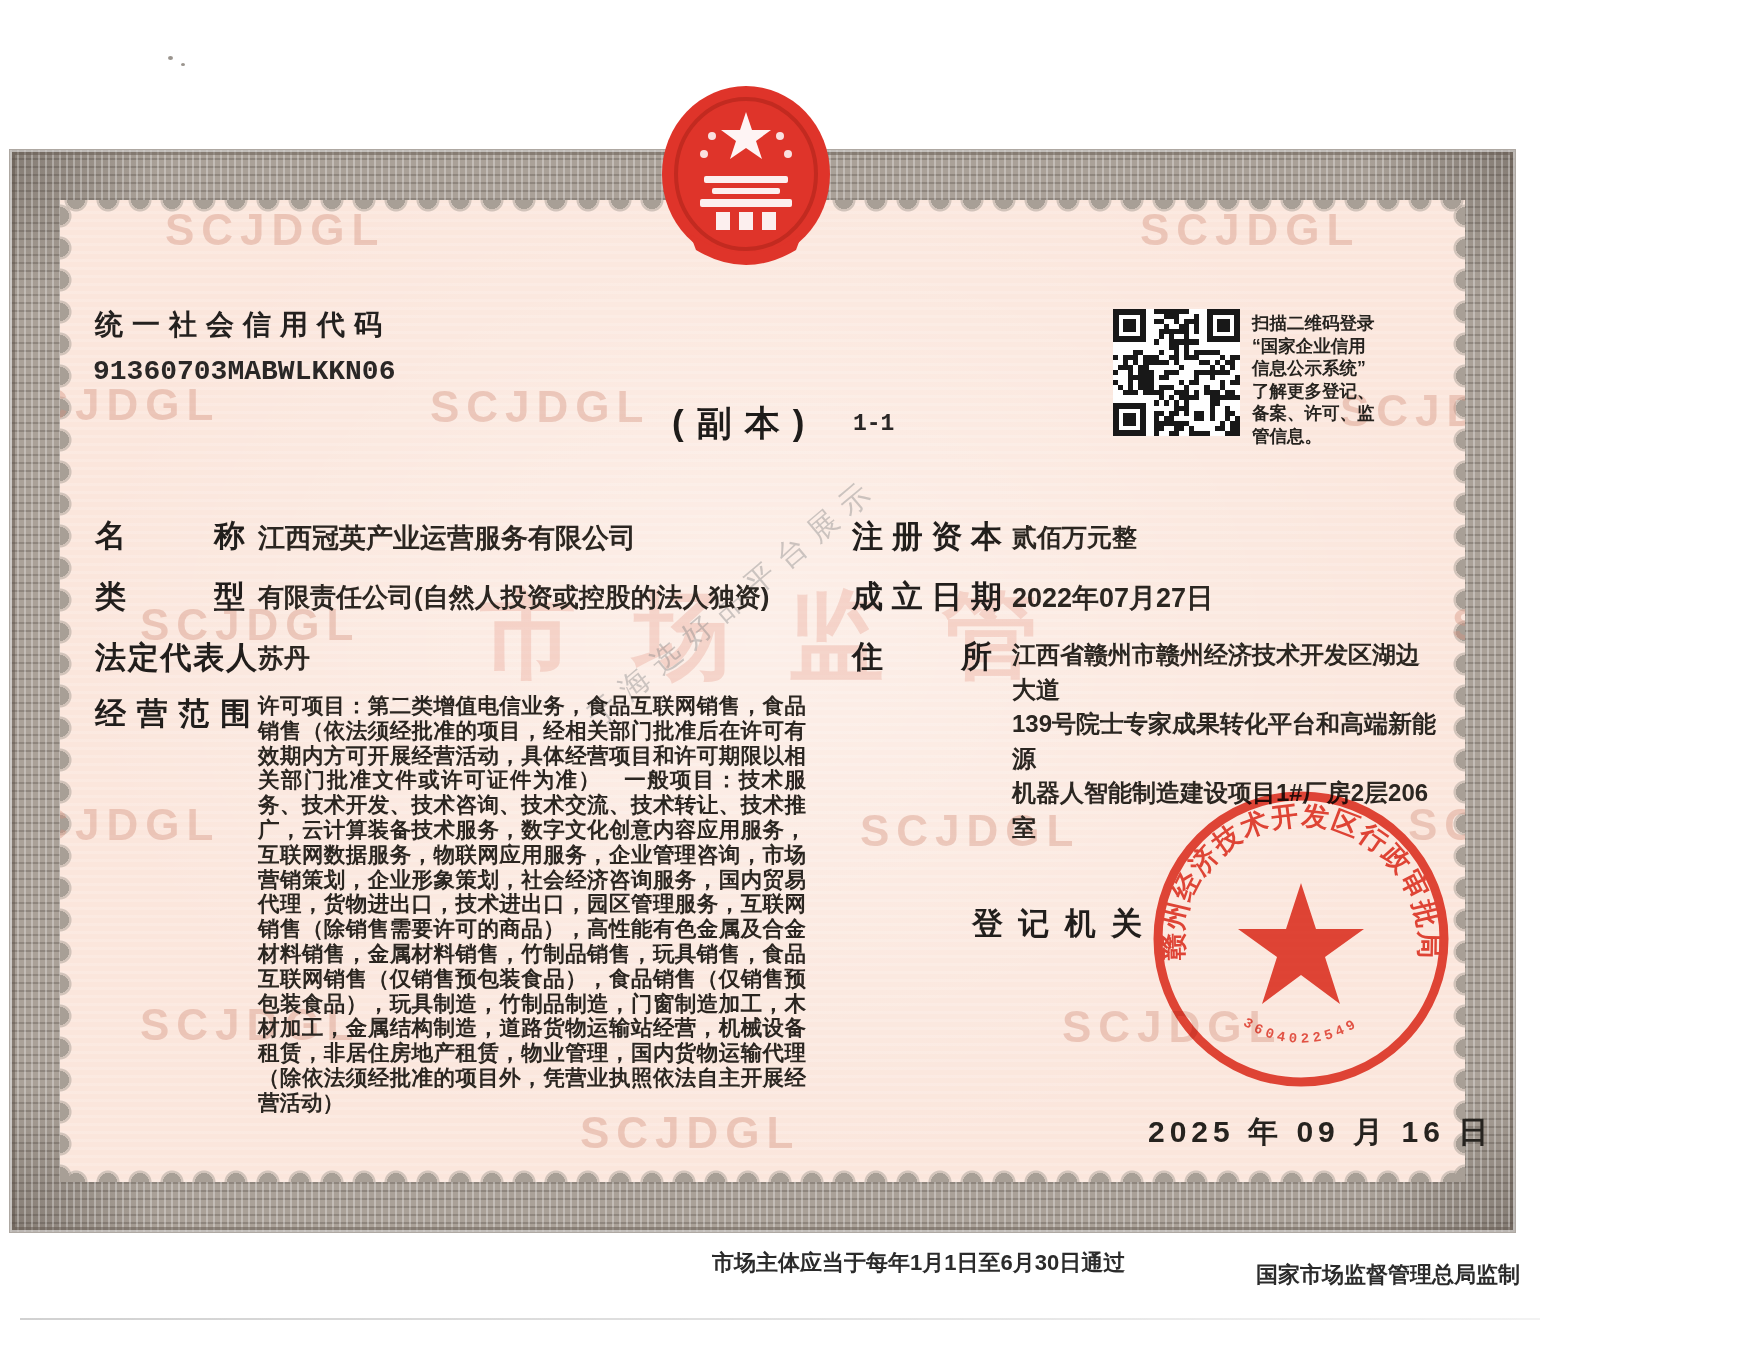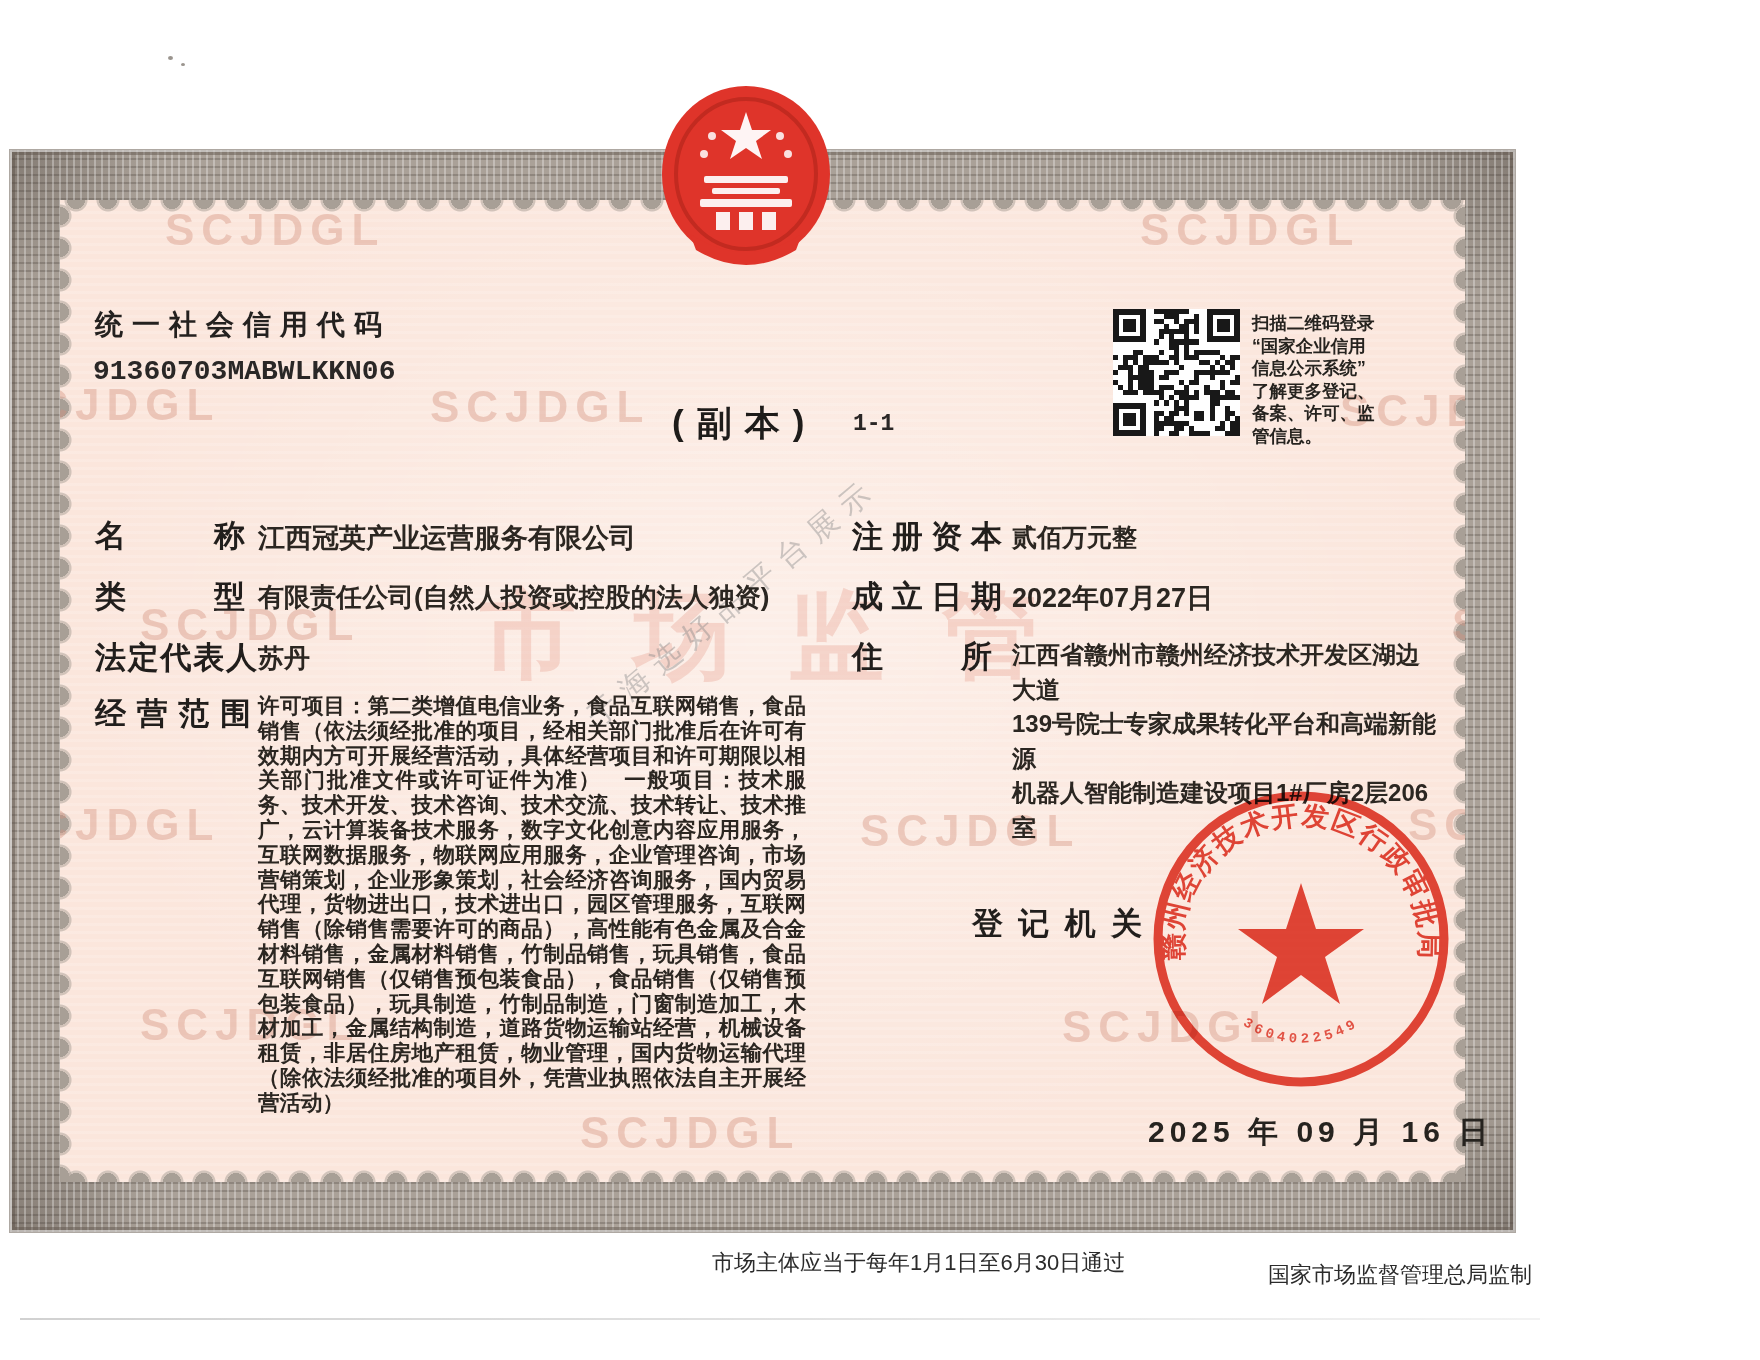--- a/index.html
+++ b/index.html
@@ -88,26 +88,26 @@
   .v-capital{left:1012px;top:521px;font-size:25px;}
   .v-est{left:1012px;top:580px;font-size:27px;font-family:"Liberation Sans",sans-serif;}
   .v-addr{left:1012px;top:638px;font-size:24px;line-height:34.5px;white-space:pre-line;width:430px;}
   .registrar{left:972px;top:903px;width:170px;}
   .reg-date{position:absolute;left:1148px;top:1112px;z-index:2;font-size:30px;font-weight:700;letter-spacing:5px;color:#26231f;white-space:nowrap;}
 
   
   .seal{position:absolute;left:1150px;top:788px;width:302px;height:302px;z-index:3;mix-blend-mode:multiply;opacity:.92;}
 
   
-  .foot{position:absolute;z-index:2;font-size:22px;color:#2b2b2b;font-weight:400;}
+  .foot{position:absolute;z-index:2;font-size:22px;color:#2b2b2b;font-weight:700;}
   .foot-left{left:2px;top:1262px;font-weight:700;}
   .foot-left .url{font-family:"Liberation Mono",monospace;font-weight:700;}
   .foot-c1{left:712px;top:1248px;}
   .foot-c2{left:712px;top:1284px;}
-  .foot-right{left:1256px;top:1260px;margin-left:12px;}
+  .foot-right{left:1256px;top:1260px;}
   .scanline{position:absolute;left:20px;top:1318px;width:1520px;height:2px;background:linear-gradient(90deg,rgba(0,0,0,.18),rgba(0,0,0,.05));z-index:1;}
   .speck{position:absolute;background:#9a948e;border-radius:50%;z-index:1;}
 </style>
 </head>
 <body>
 
 <div class="canvas">
 
   <div class="frame">
     <div class="paper"></div>

